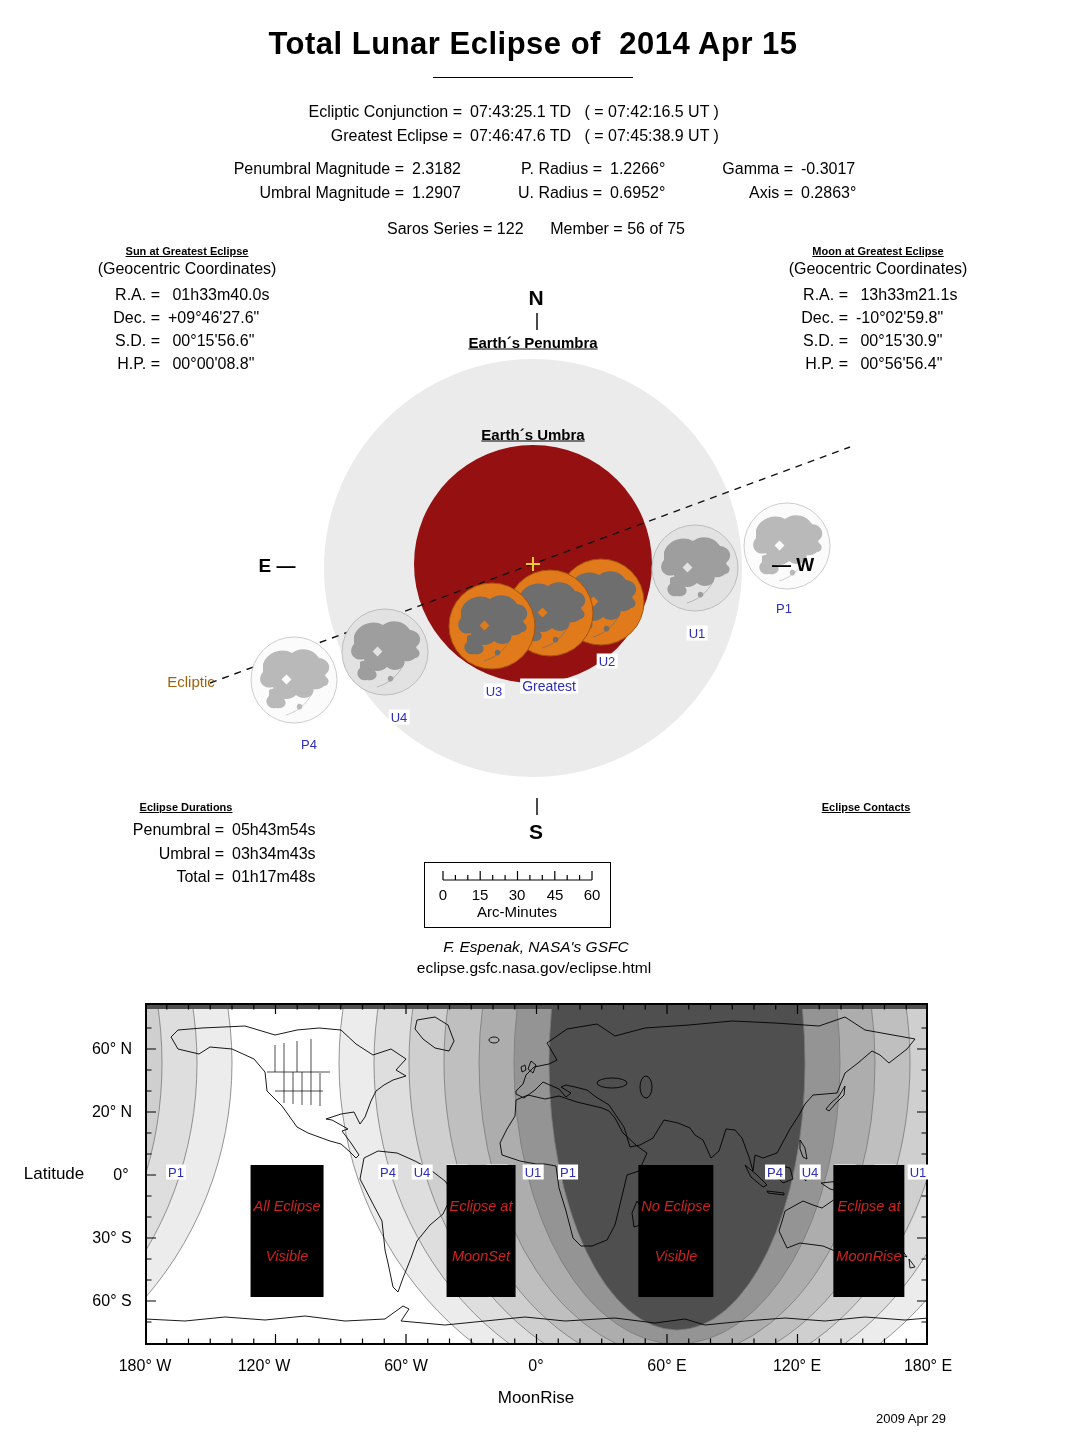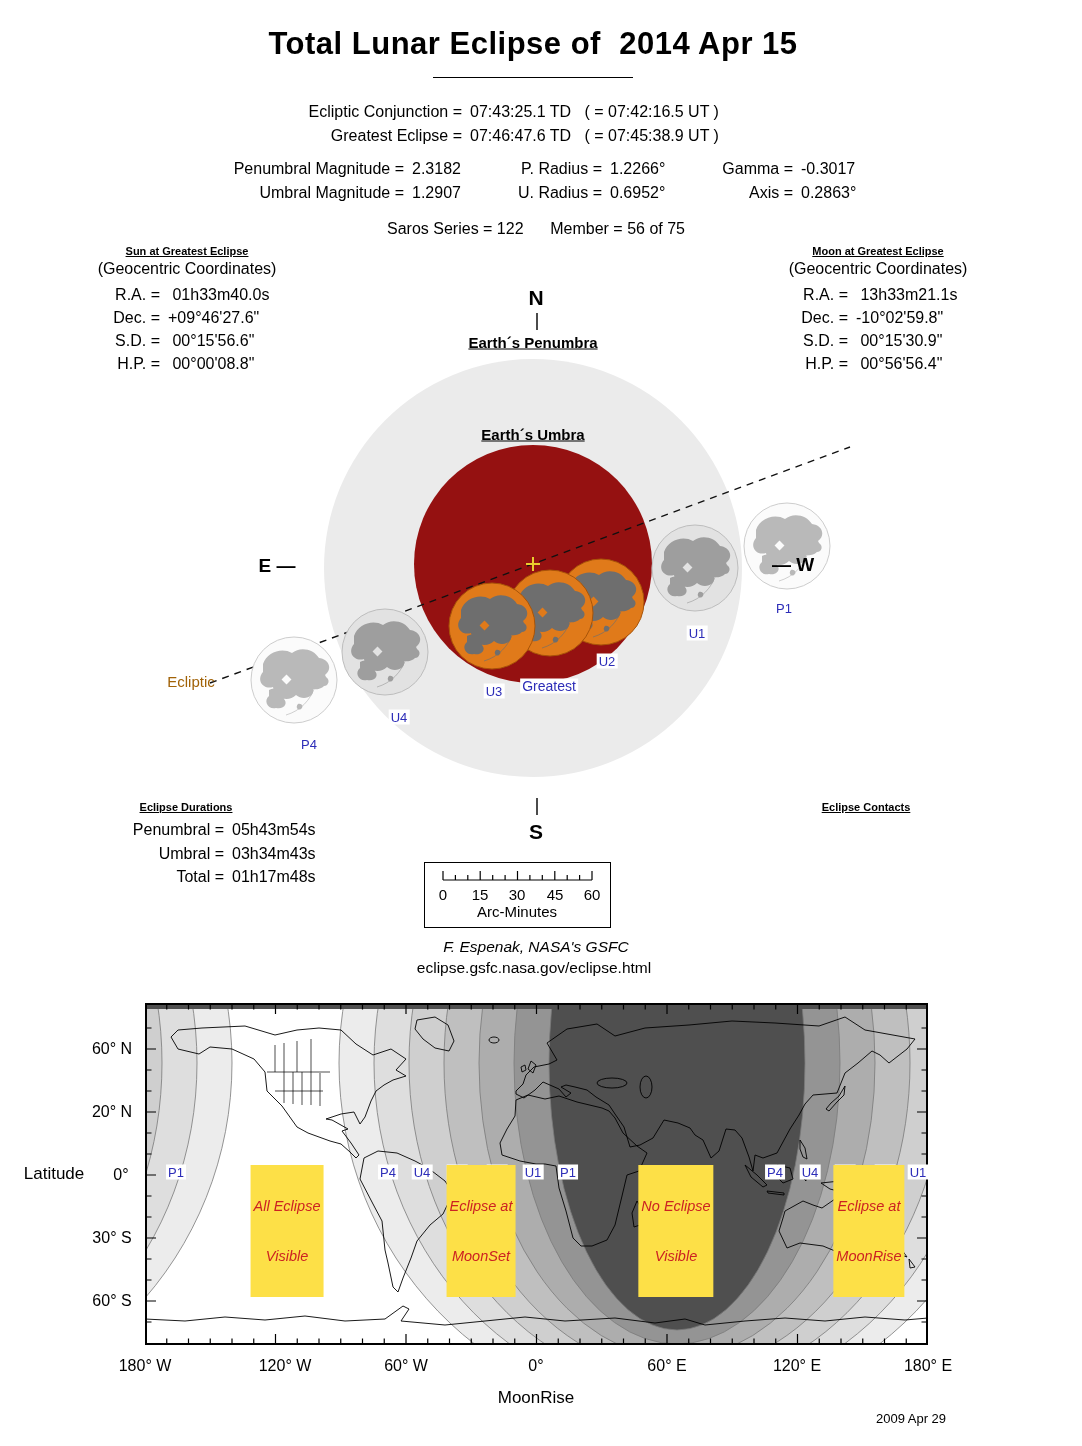--- a/index.html
+++ b/index.html
@@ -12,21 +12,21 @@
   .t-head{font-size:11px;text-decoration:underline;font-weight:bold;}
   .t-bold{font-weight:bold;text-decoration:underline;}
   .t-italic{font-style:italic;}
   .rule{position:absolute;border-top:1.6px solid #000;}
   .lv{position:absolute;display:grid;grid-template-columns:var(--lw) auto;column-gap:8px;font-size:16px;}
   .lv .lbl{text-align:right;white-space:pre;}
   .lv .val{white-space:pre;}
   .chip{position:absolute;transform:translate(-50%,-50%);background:#fff;color:var(--blue);
         font-size:13px;line-height:15px;padding:0 2px;white-space:pre;}
   .chip-lg{font-size:14px;}
-  .zone{position:absolute;transform:translate(-50%,-50%);background:#fde047;color:var(--red);
+  .zone{position:absolute;transform:translate(-50%,-50%);background:#000000;color:var(--red);
         font-size:14.5px;line-height:16.5px;font-style:italic;text-align:center;padding:0 3px;white-space:pre;}
   .dirlabel{font-size:19px;font-weight:bold;}
   .scalebox{position:absolute;left:424px;top:862px;width:185px;height:64px;border:1px solid #000;}
   svg{display:block;}
 </style>
 </head>
 <body>
 
 <div class="sheet">
 
@@ -226,21 +226,21 @@
   </svg>
 
   <div class="ctr" style="left:54px;top:1174px;font-size:17px">Latitude</div>
   <div class="ctr t-body" style="left:112px;top:1049px">60° N</div>
   <div class="ctr t-body" style="left:112px;top:1112px">20° N</div>
   <div class="ctr t-body" style="left:121px;top:1175px">0°</div>
   <div class="ctr t-body" style="left:112px;top:1238px">30° S</div>
   <div class="ctr t-body" style="left:112px;top:1301px">60° S</div>
 
   <div class="ctr t-body" style="left:145px;top:1366px">180° W</div>
-  <div class="ctr t-body" style="left:285px;top:1366px">120° W</div>
+  <div class="ctr t-body" style="left:264px;top:1366px">120° W</div>
   <div class="ctr t-body" style="left:406px;top:1366px">60° W</div>
   <div class="ctr t-body" style="left:536px;top:1366px">0°</div>
   <div class="ctr t-body" style="left:667px;top:1366px">60° E</div>
   <div class="ctr t-body" style="left:797px;top:1366px">120° E</div>
   <div class="ctr t-body" style="left:928px;top:1366px">180° E</div>
   <div class="ctr" style="left:536px;top:1398px;font-size:17px">MoonRise</div>
 
   <div class="chip" style="left:176px;top:1172px">P1</div>
   <div class="chip" style="left:388px;top:1172px">P4</div>
   <div class="chip" style="left:422px;top:1172px">U4</div>

